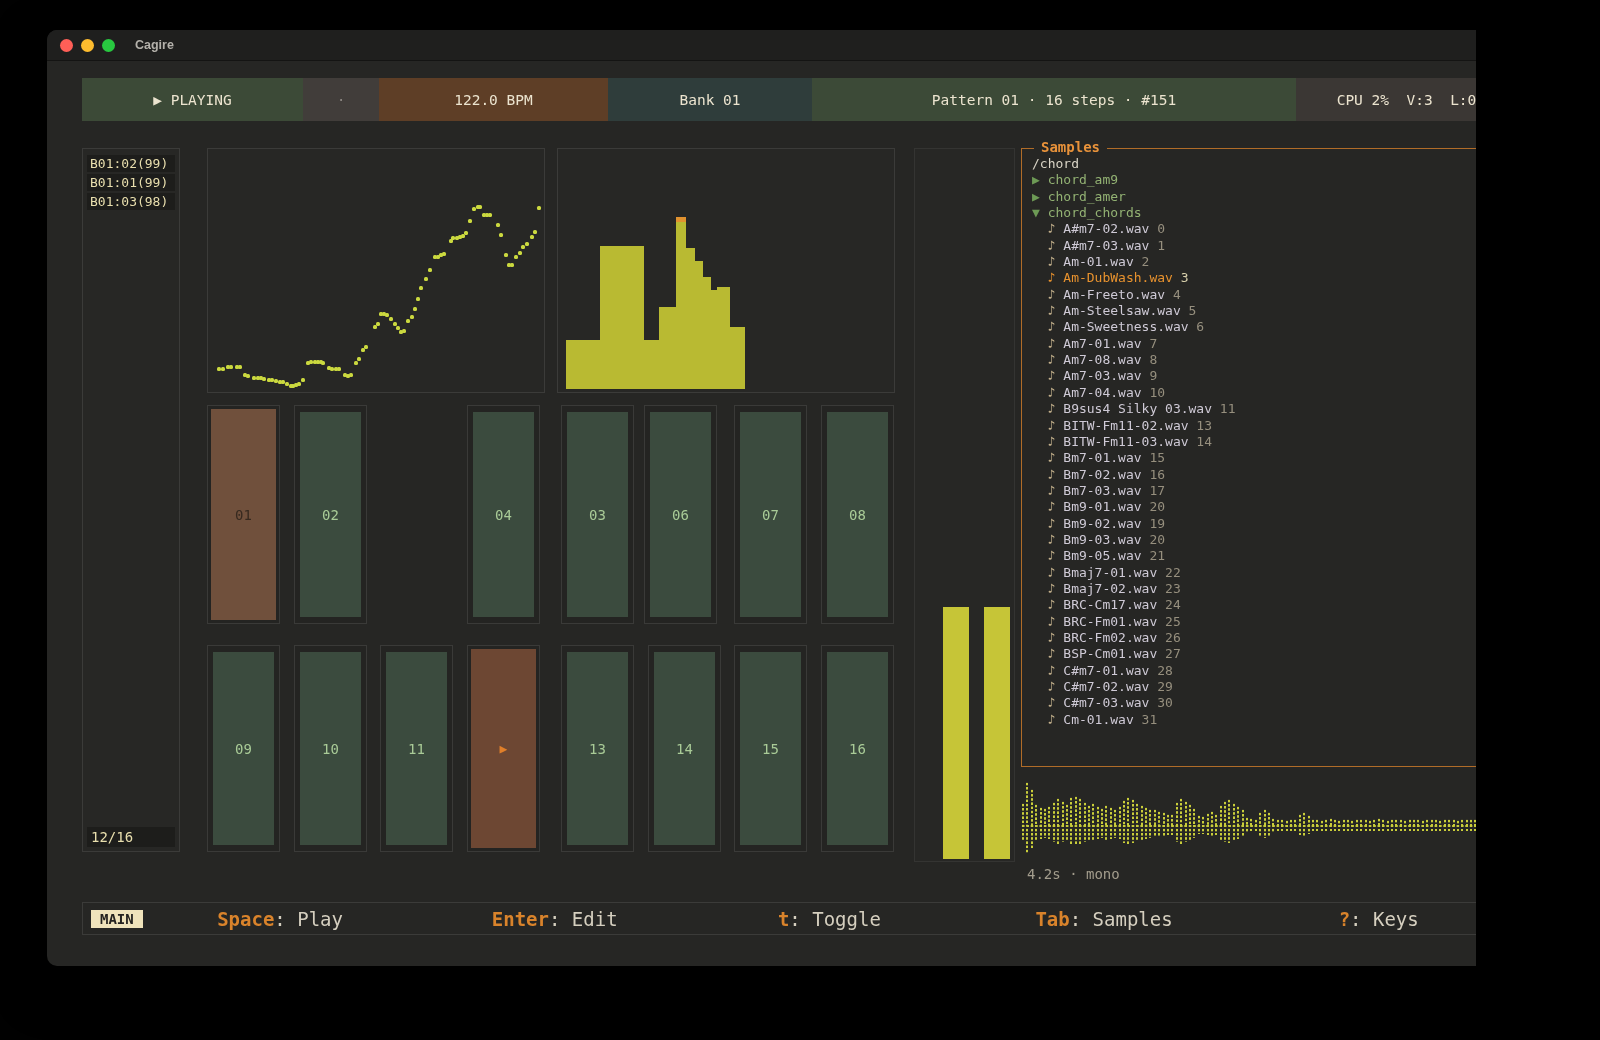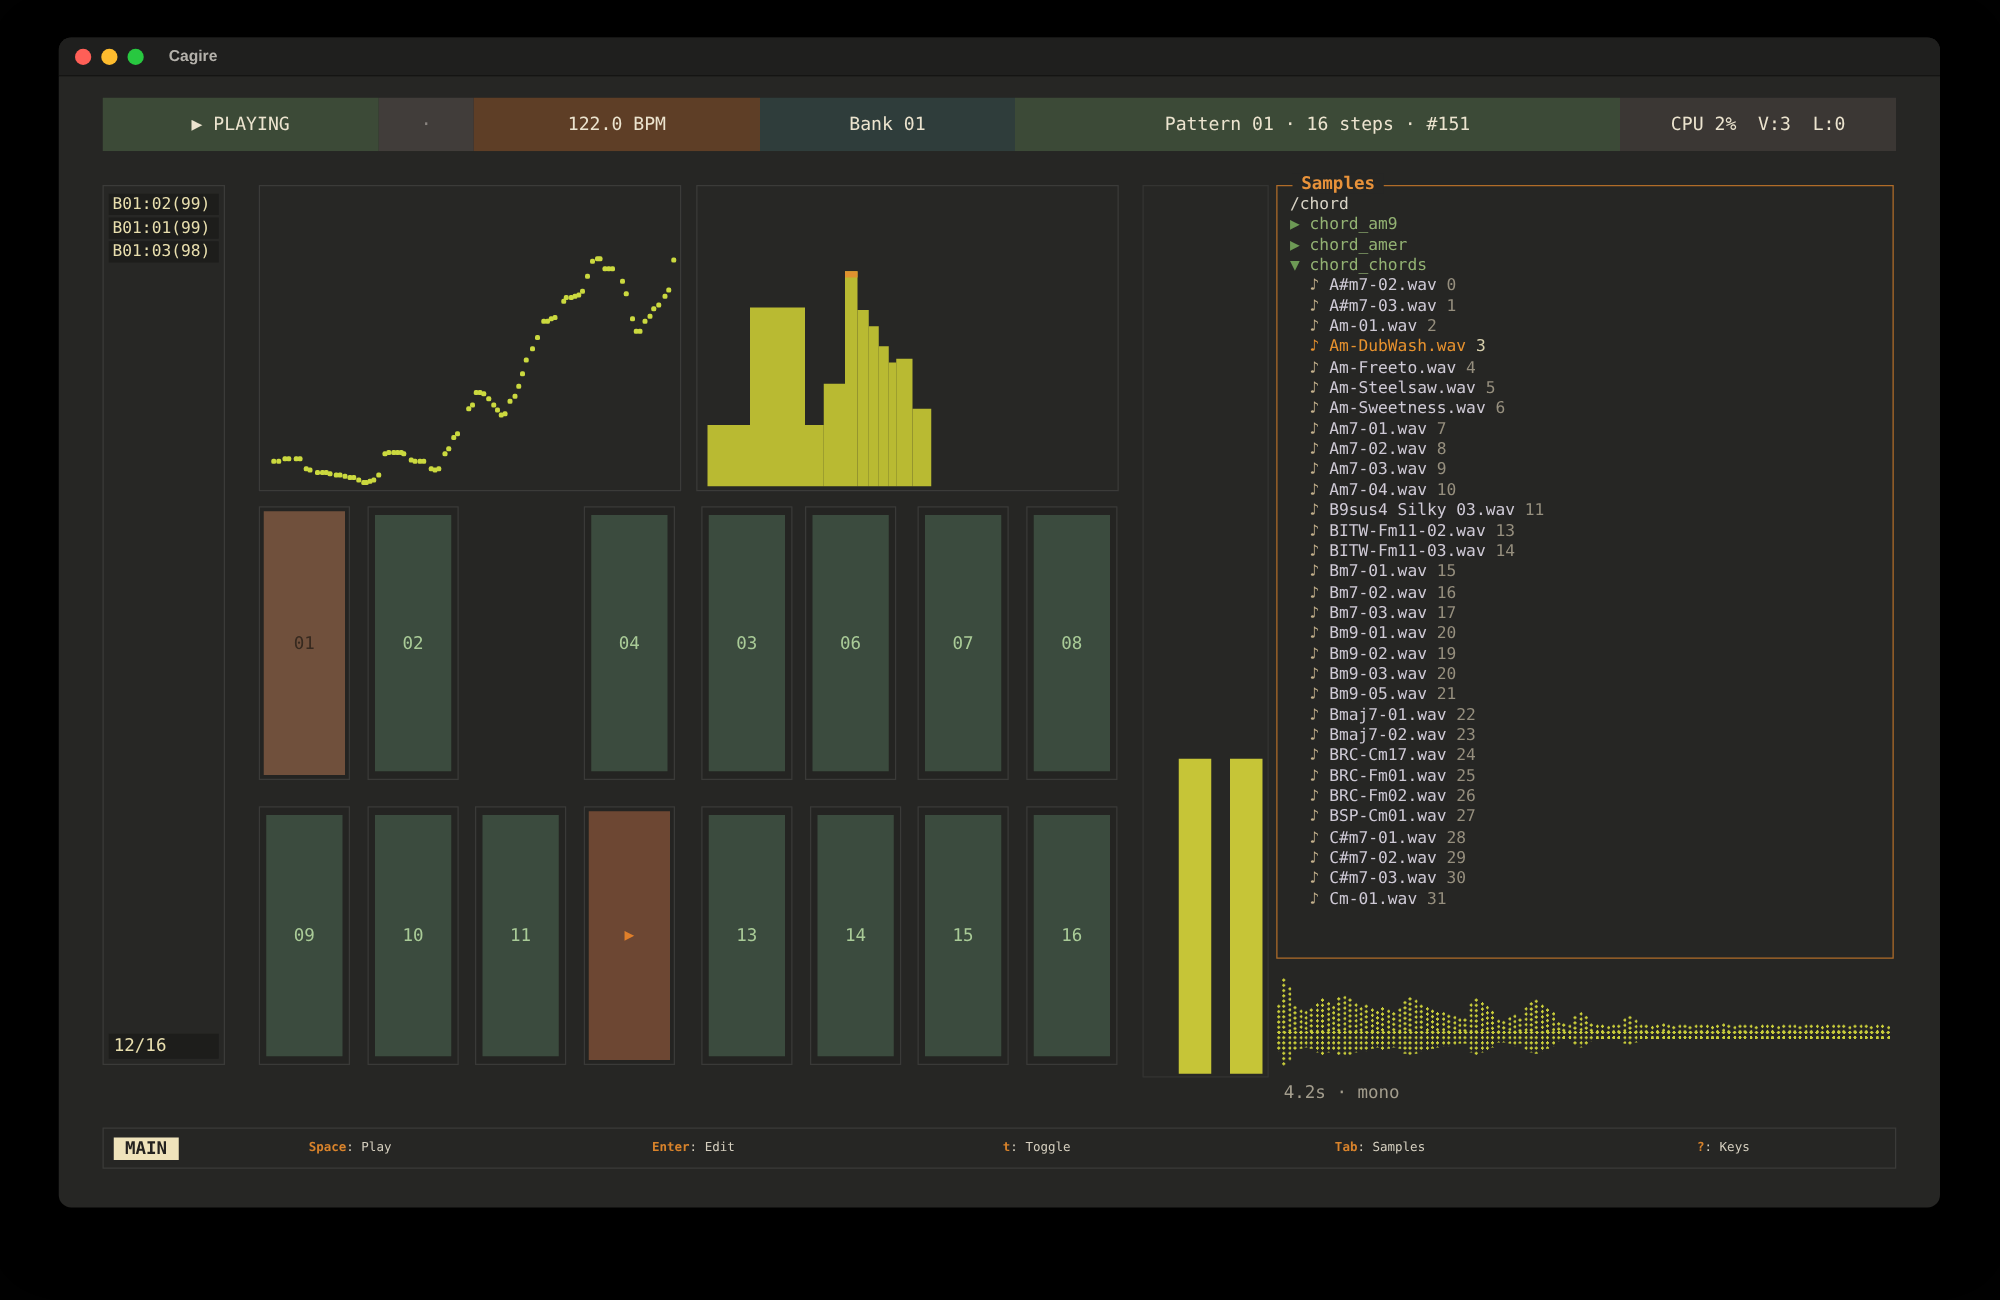--- a/index.html
+++ b/index.html
@@ -1,16 +1,16 @@
 <!DOCTYPE html>
 <html><head>
 <meta charset="utf-8">
 <style>
   html,body{margin:0;padding:0;background:#000;}
-  .screen{position:relative;width:1600px;height:1040px;background:#010101;overflow:hidden;
+  .screen{position:relative;width:1476px;height:1040px;background:#010101;overflow:hidden;
           font-family:"DejaVu Sans Mono",monospace;}
   .window{position:absolute;left:47px;top:30px;width:1505px;height:936px;background:#262624;
           border-radius:10px;box-shadow:0 18px 50px rgba(0,0,0,.75);overflow:hidden;}
   .titlebar{position:absolute;left:0;top:0;right:0;height:30px;background:#1f1f1e;
             border-bottom:1px solid #141413;display:flex;align-items:center;}
   .lights{display:flex;gap:8px;margin-left:13px;}
   .light{width:13px;height:13px;border-radius:50%;}
   .light.red{background:#ff5f57;}  .light.yellow{background:#febc2e;}  .light.green{background:#28c840;}
   .apptitle{margin-left:20px;font-family:"Liberation Sans",sans-serif;font-weight:bold;
             font-size:12.5px;color:#b4b1ab;}
@@ -73,21 +73,21 @@
   .wf-center{position:absolute;left:0;width:100%;height:4px;top:46px;
           background-image:radial-gradient(circle,#c9cd3a 1.15px,transparent 1.3px);
           background-size:4.4px 4px;}
   .wf-label{position:absolute;left:980px;top:836px;color:#a39d8d;font-size:14px;}
 
   
   .footerbar{position:absolute;left:35px;top:872px;width:1435px;height:33px;border:1px solid #3b3b39;
              box-sizing:border-box;display:flex;align-items:center;}
   .mode-badge{margin-left:8px;background:#efe3bb;color:#24221f;font-weight:bold;font-size:14px;
               padding:1px 9px;}
-  .hint{flex:1;text-align:center;font-size:10px;color:#d5cfbf;}
+  .hint{flex:1;text-align:center;font-size:19px;color:#d5cfbf;}
   .hint .key{color:#d9832b;font-weight:bold;}
 </style>
 </head>
 <body>
 
 <div class="screen">
   <div class="window">
 
     <div class="titlebar">
       <div class="lights">
@@ -282,21 +282,21 @@
           <div class="srow folder"><span class="arrow">▶ </span><span>chord_amer</span></div>
           <div class="srow folder"><span class="arrow">▼ </span><span>chord_chords</span></div>
           <div class="srow file"><span class="note">  ♪ </span><span class="fname">A#m7-02.wav</span><span class="fidx"> 0</span></div>
           <div class="srow file"><span class="note">  ♪ </span><span class="fname">A#m7-03.wav</span><span class="fidx"> 1</span></div>
           <div class="srow file"><span class="note">  ♪ </span><span class="fname">Am-01.wav</span><span class="fidx"> 2</span></div>
           <div class="srow file sel"><span class="note">  ♪ </span><span class="fname">Am-DubWash.wav</span><span class="fidx"> 3</span></div>
           <div class="srow file"><span class="note">  ♪ </span><span class="fname">Am-Freeto.wav</span><span class="fidx"> 4</span></div>
           <div class="srow file"><span class="note">  ♪ </span><span class="fname">Am-Steelsaw.wav</span><span class="fidx"> 5</span></div>
           <div class="srow file"><span class="note">  ♪ </span><span class="fname">Am-Sweetness.wav</span><span class="fidx"> 6</span></div>
           <div class="srow file"><span class="note">  ♪ </span><span class="fname">Am7-01.wav</span><span class="fidx"> 7</span></div>
-          <div class="srow file"><span class="note">  ♪ </span><span class="fname">Am7-02.wav</span><span class="fidx"> 8</span></div>
+          <div class="srow file"><span class="note">  ♪ </span><span class="fname">Am7-08.wav</span><span class="fidx"> 8</span></div>
           <div class="srow file"><span class="note">  ♪ </span><span class="fname">Am7-03.wav</span><span class="fidx"> 9</span></div>
           <div class="srow file"><span class="note">  ♪ </span><span class="fname">Am7-04.wav</span><span class="fidx"> 10</span></div>
           <div class="srow file"><span class="note">  ♪ </span><span class="fname">B9sus4 Silky 03.wav</span><span class="fidx"> 11</span></div>
           <div class="srow file"><span class="note">  ♪ </span><span class="fname">BITW-Fm11-02.wav</span><span class="fidx"> 13</span></div>
           <div class="srow file"><span class="note">  ♪ </span><span class="fname">BITW-Fm11-03.wav</span><span class="fidx"> 14</span></div>
           <div class="srow file"><span class="note">  ♪ </span><span class="fname">Bm7-01.wav</span><span class="fidx"> 15</span></div>
           <div class="srow file"><span class="note">  ♪ </span><span class="fname">Bm7-02.wav</span><span class="fidx"> 16</span></div>
           <div class="srow file"><span class="note">  ♪ </span><span class="fname">Bm7-03.wav</span><span class="fidx"> 17</span></div>
           <div class="srow file"><span class="note">  ♪ </span><span class="fname">Bm9-01.wav</span><span class="fidx"> 20</span></div>
           <div class="srow file"><span class="note">  ♪ </span><span class="fname">Bm9-02.wav</span><span class="fidx"> 19</span></div>

